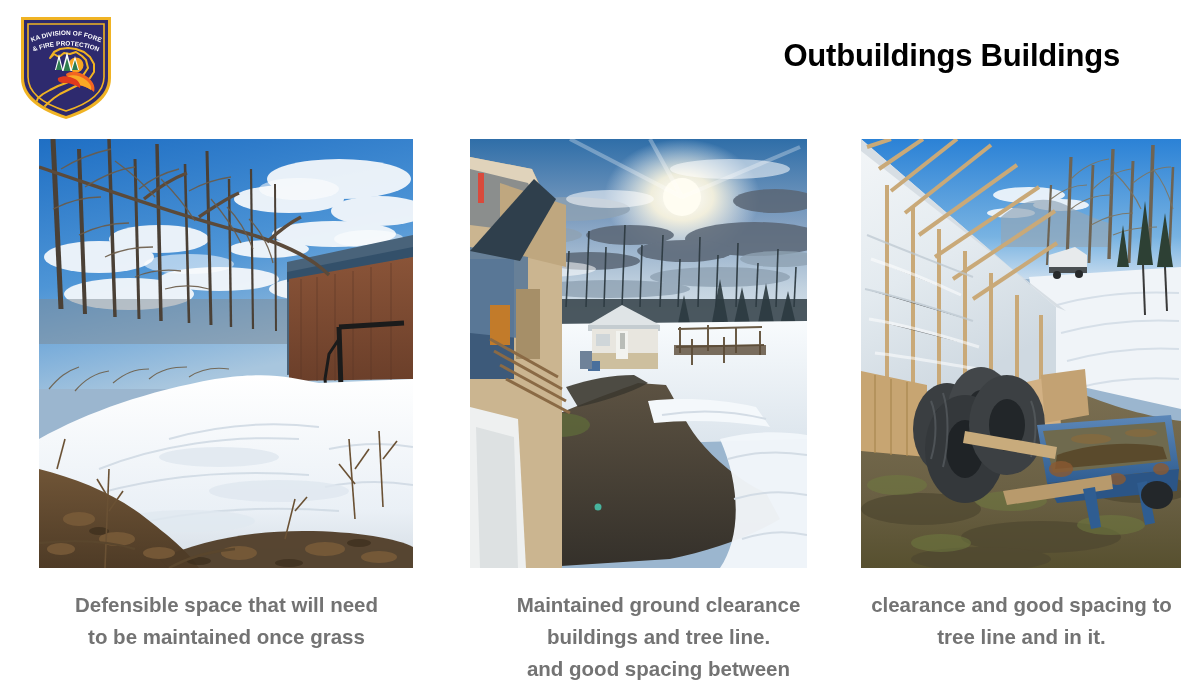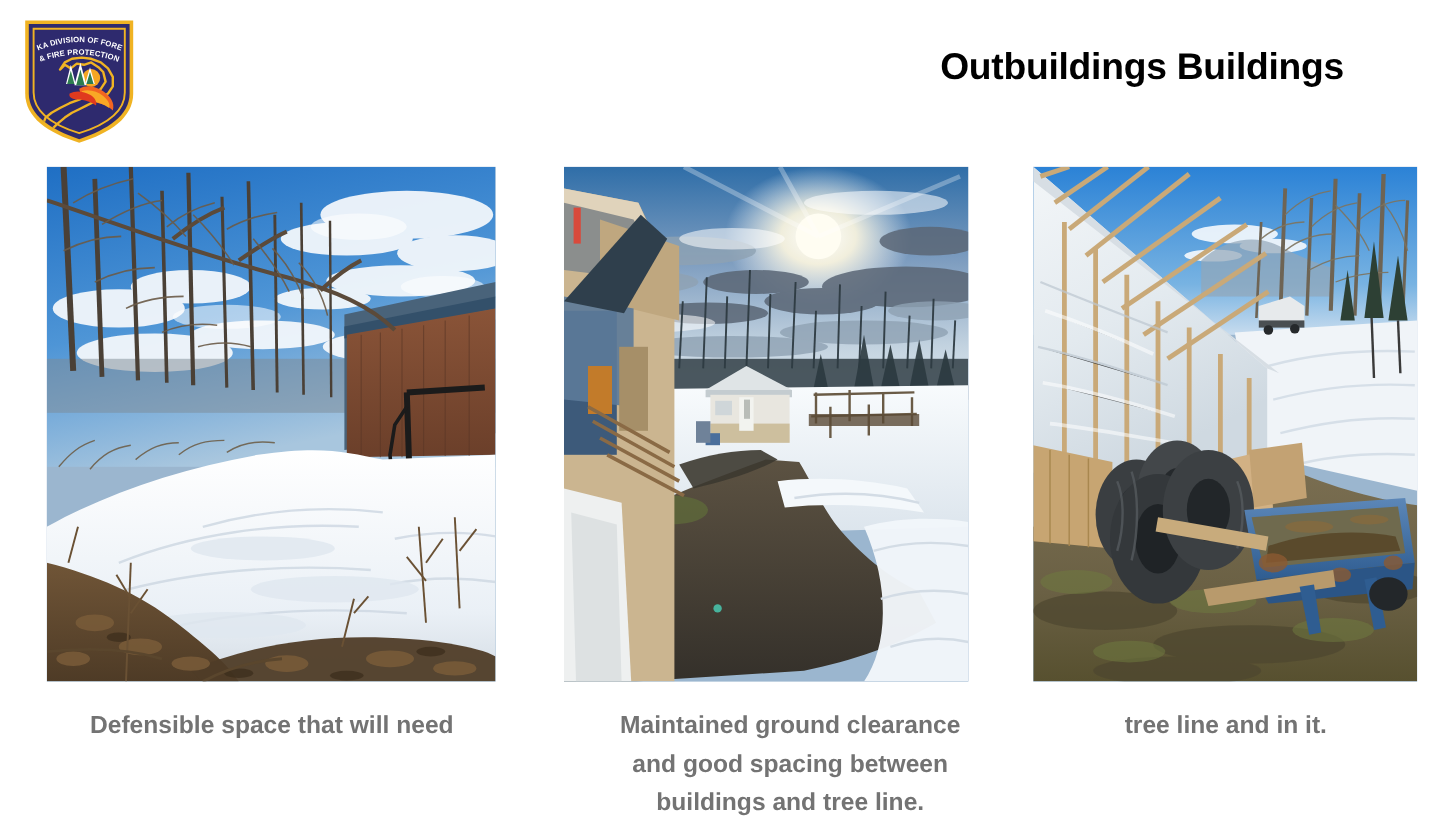--- a/index.html
+++ b/index.html
@@ -629,23 +629,25 @@
       <polygon points="222,350 230,390 240,388 234,348" fill="#2f5d91"></polygon>
       <polygon points="276,344 284,386 294,384 286,342" fill="#2f5d91"></polygon>
 
       <ellipse cx="296" cy="356" rx="16" ry="14" fill="#23272a"></ellipse>
     </g>
   </svg>
 </div>
 
 <div class="caption" id="caption-1">
   <span class="caption-line">Defensible space that will need</span>
+  <span class="caption-line">to be maintained once grass</span>
 </div>
 
 <div class="caption" id="caption-2">
   <span class="caption-line">Maintained ground clearance</span>
+  <span class="caption-line">buildings and tree line.</span>
   <span class="caption-line">and good spacing between</span>
-  <span class="caption-line">buildings and tree line.</span>
 </div>
 
 <div class="caption" id="caption-3">
+  <span class="caption-line">clearance and good spacing to</span>
   <span class="caption-line">tree line and in it.</span>
 </div>
 
 </body></html>

